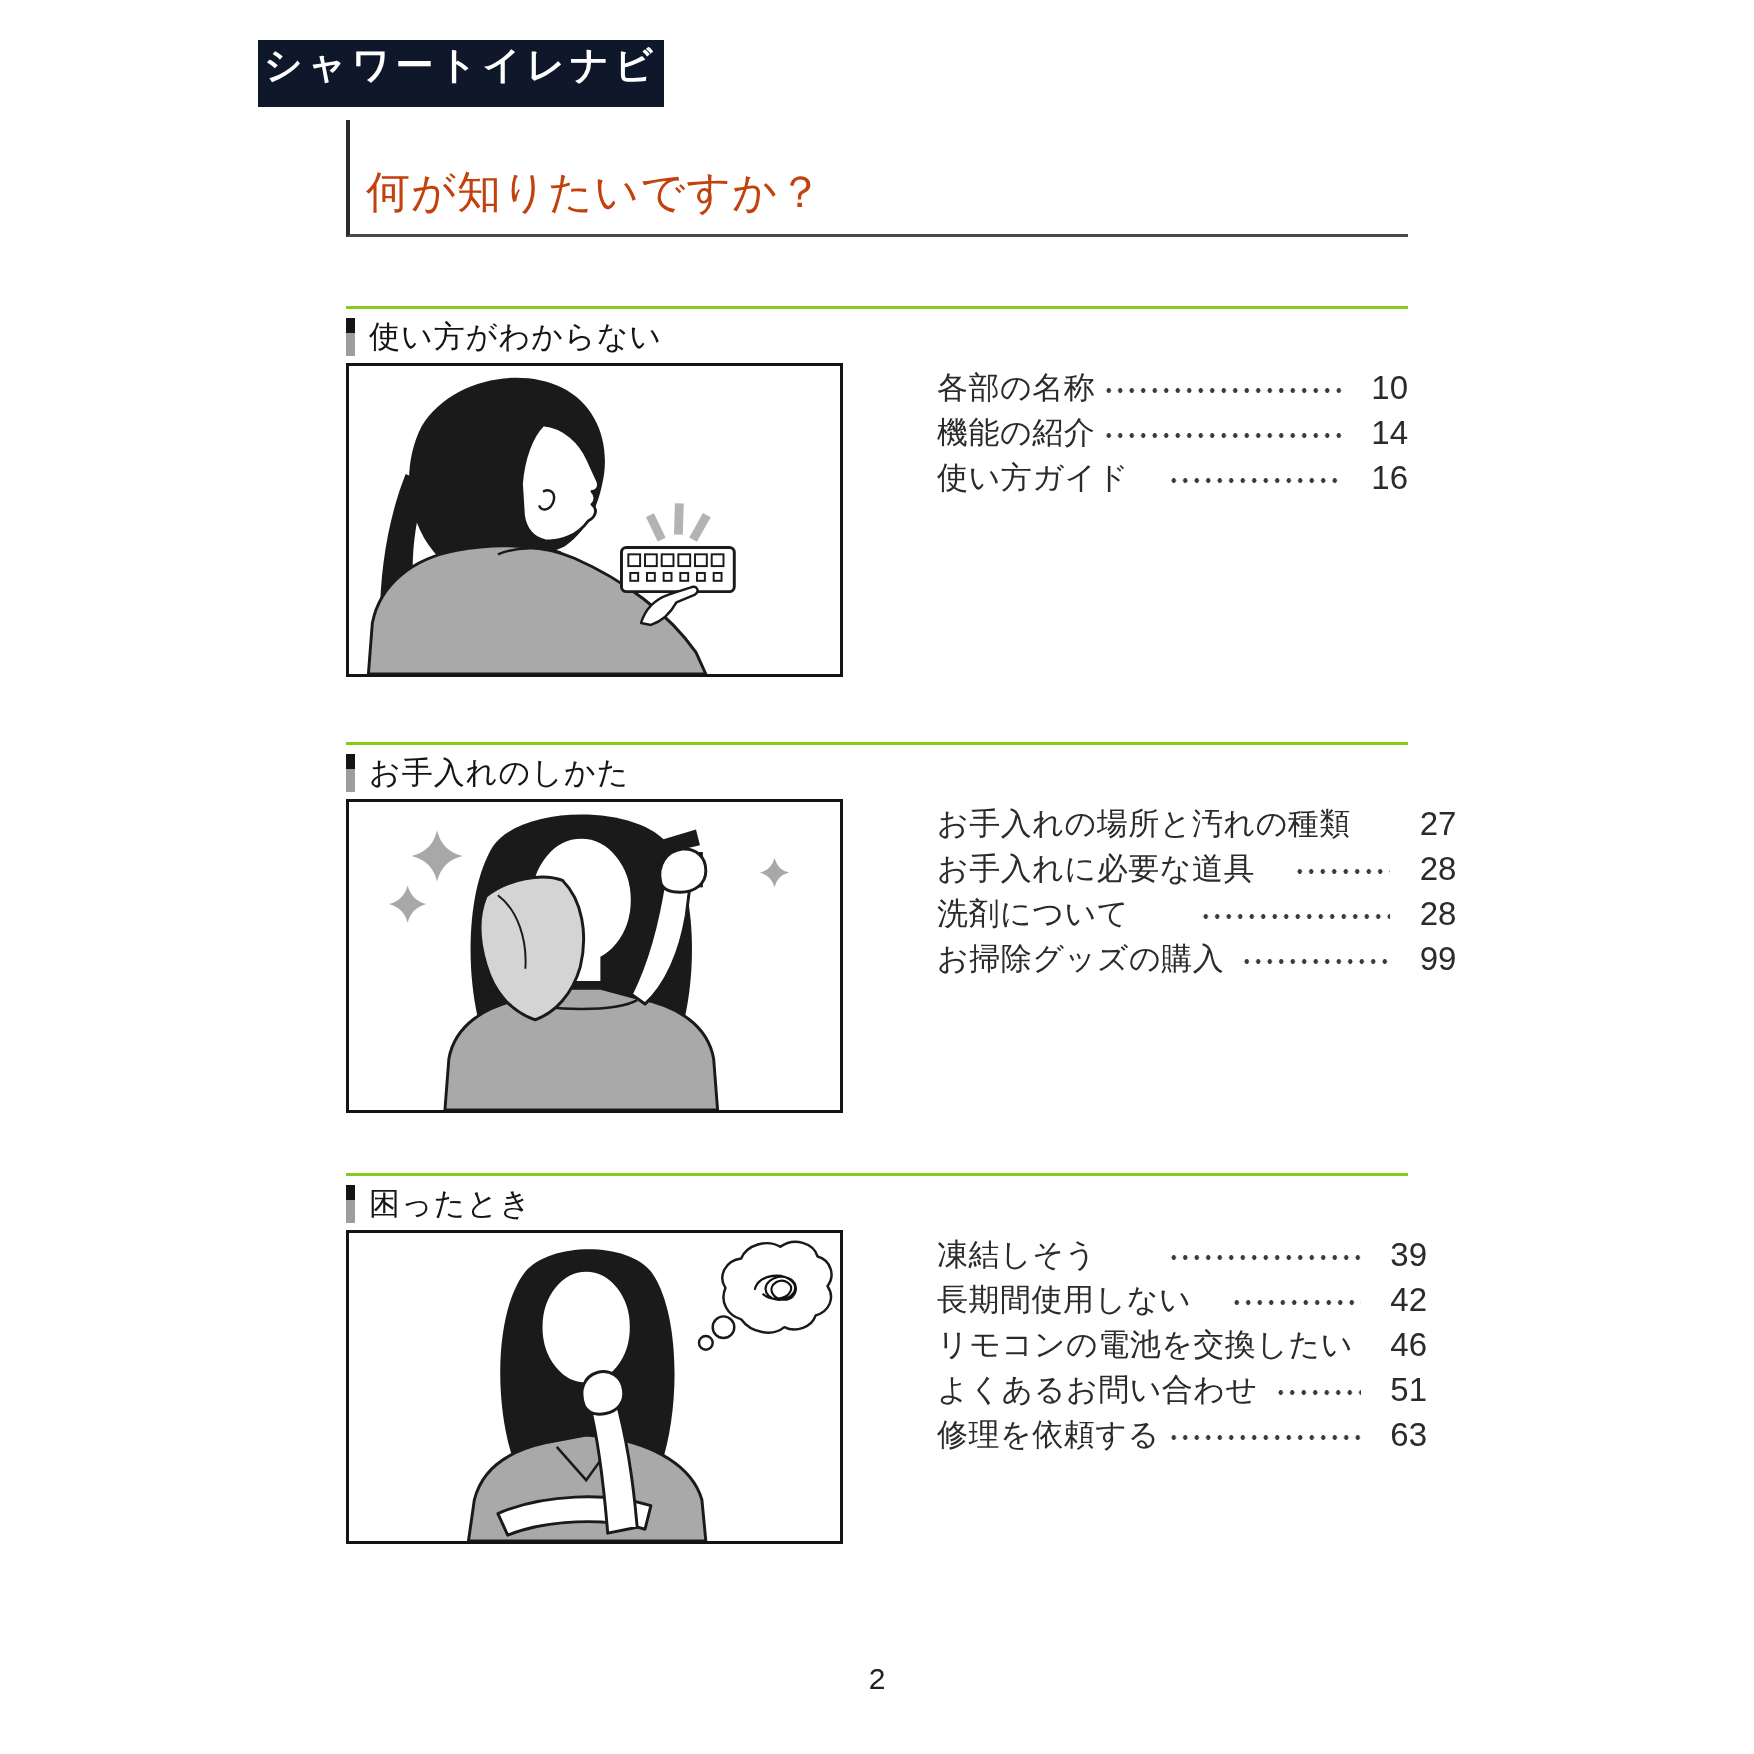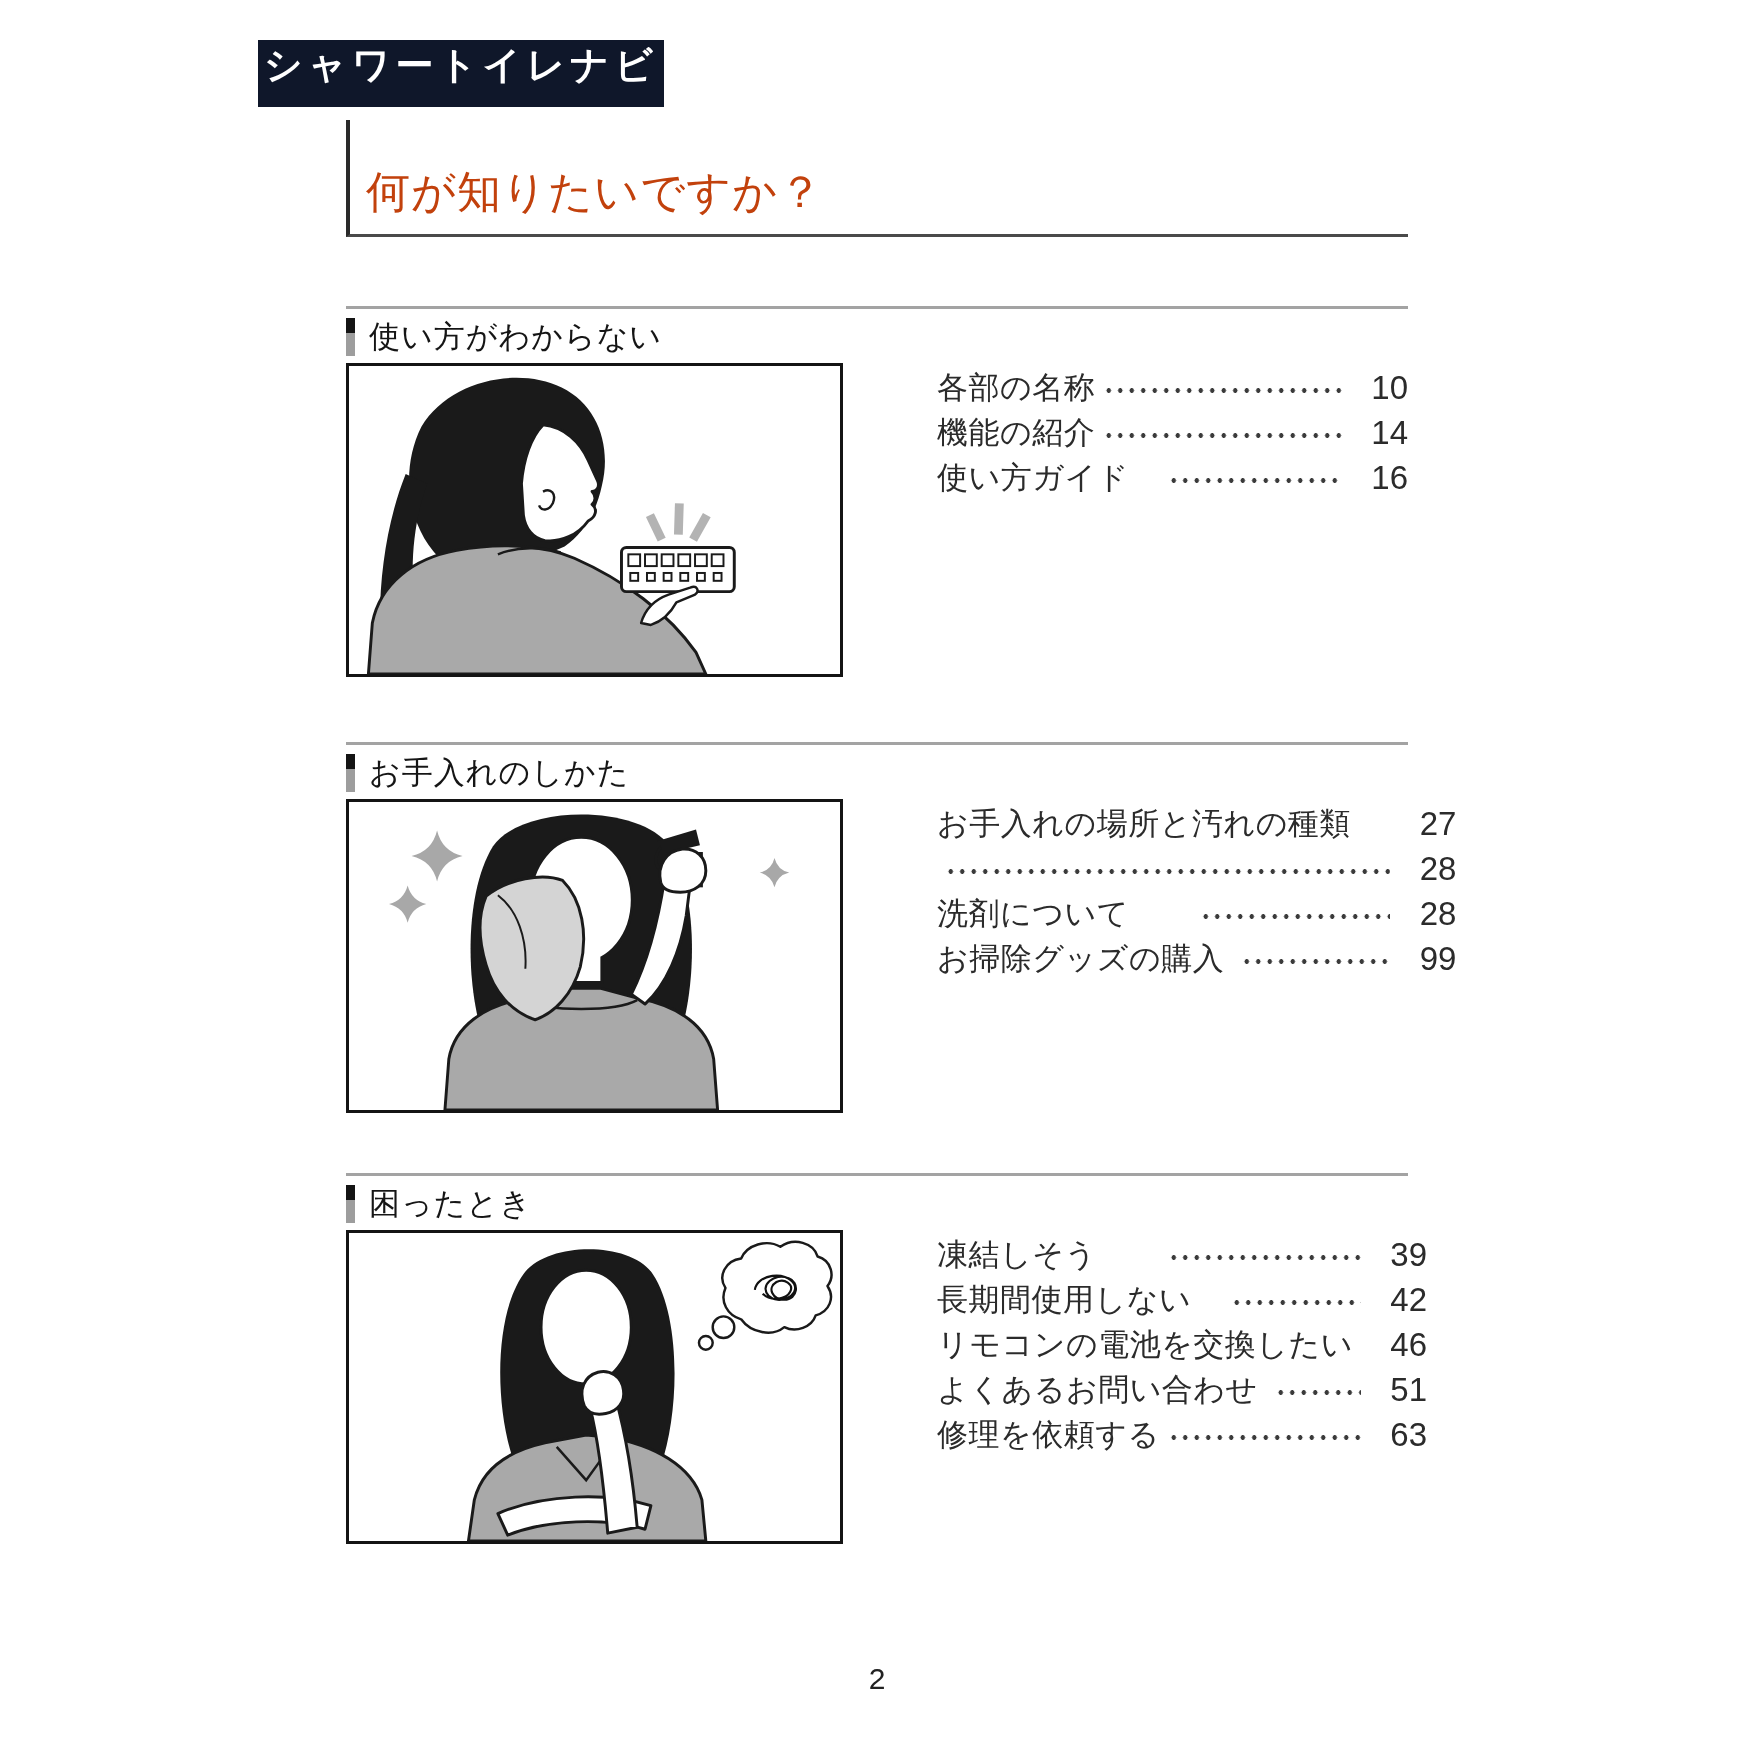--- a/index.html
+++ b/index.html
@@ -13,21 +13,21 @@
     background:#0f172a; color:#ffffff; display:flex; align-items:flex-start; justify-content:center;
     font-size:38px; font-weight:bold; letter-spacing:5px;
   }
   .content { position:absolute; left:346px; top:120px; width:1062px; }
   .title-block {
     border-left:4px solid #2a2a2a; border-bottom:3px solid #4a4a4a;
     height:117px; box-sizing:border-box;
     display:flex; align-items:flex-end; padding:0 0 12px 16px;
   }
   .page-title { font-size:44px; letter-spacing:1px; color:#c2410c;text-align:right; }
-  .section { border-top:3px solid #a3a3a3; }
+  .section { border-top:3px solid #84cc16; }
   .sec1 { margin-top:69px; }
   .sec2 { margin-top:65px; }
   .sec3 { margin-top:60px; }
   .section-header { display:flex; align-items:center; margin-top:8px; height:40px; }
   .section-bar {
     width:9px; height:38px; margin-right:14px;
     background:linear-gradient(180deg,#141414 0 40%,#9d9d9d 40% 100%);
   }
   .section-title { font-size:31px; color:#151515; letter-spacing:1px; }
   .section-body { display:flex; margin-top:6px;gap:25px; }
@@ -156,20 +156,21 @@
             </g>
           </svg>
         </div>
         <div class="toc">
           <div class="toc-row">
             <span class="toc-label">お手入れの場所と汚れの種類　</span>
             <span class="leader"></span>
             <span class="toc-num">27</span>
           </div>
           <div class="toc-row">
+            <span class="toc-label">お手入れに必要な道具　</span>
             <span class="leader"></span>
             <span class="toc-num">28</span>
           </div>
           <div class="toc-row">
             <span class="toc-label">洗剤について　　</span>
             <span class="leader"></span>
             <span class="toc-num">28</span>
           </div>
           <div class="toc-row">
             <span class="toc-label">お掃除グッズの購入 </span>

